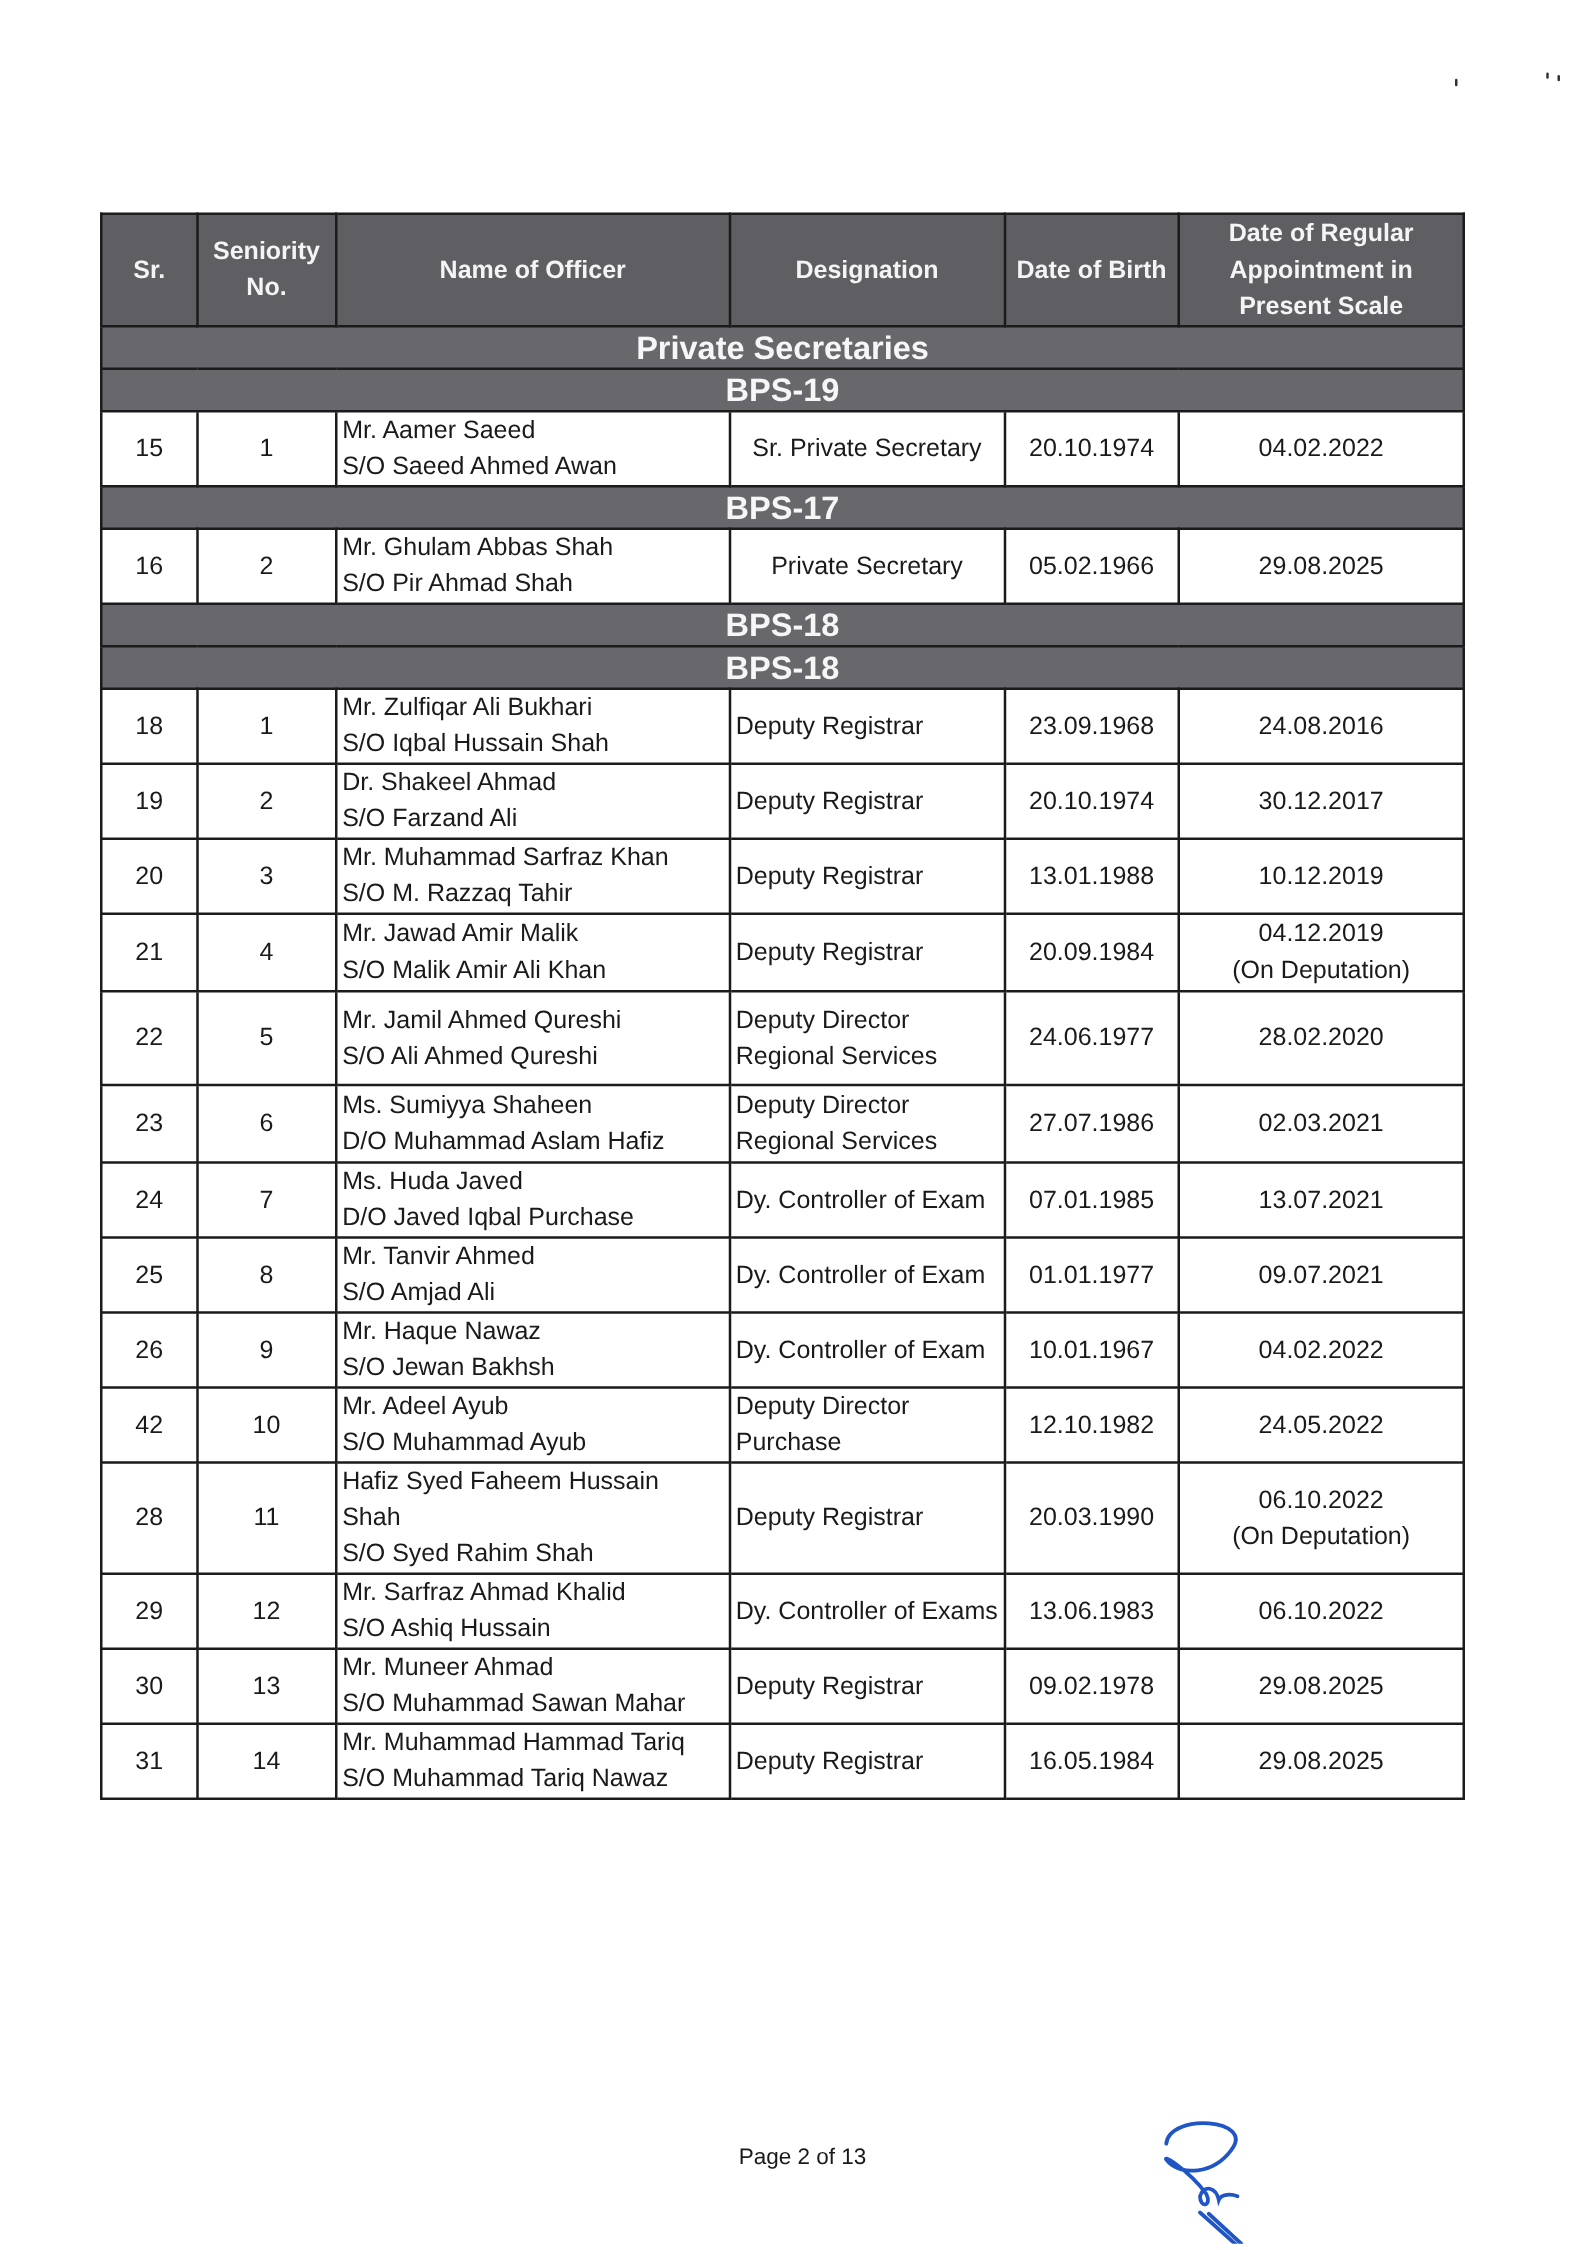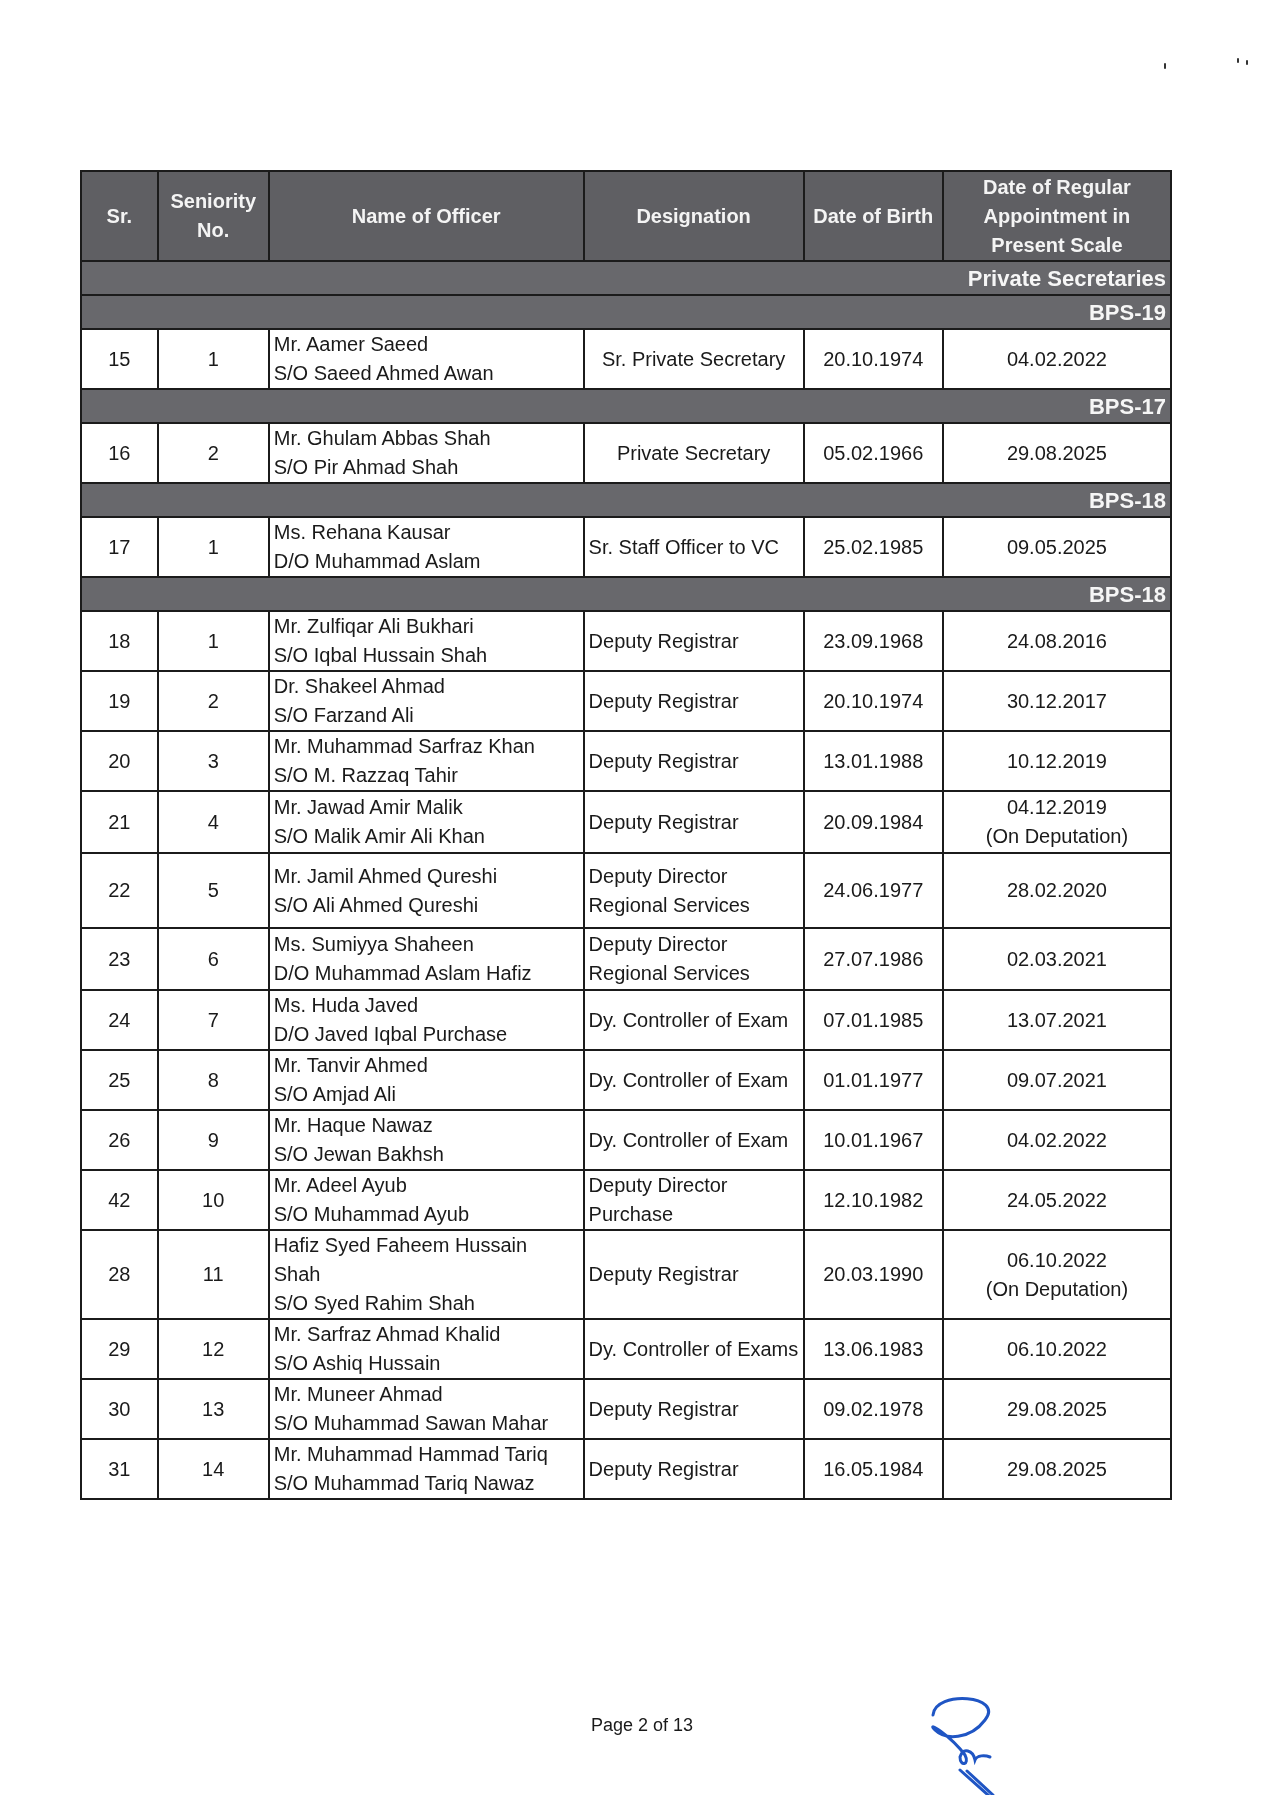--- a/index.html
+++ b/index.html
@@ -14,22 +14,22 @@
     font-size: 20px; line-height: 29px;
   }
   table.seniority td, table.seniority th {
     border: 2px solid #1b1b1b; padding: 0 4px; vertical-align: middle;
   }
   th {
     background: #5f5f63; color: #f4f4f4; font-weight: bold; font-size: 20px;
     text-align: center; line-height: 29px; height: 88px;
   }
   tr.section td {
-    background: #68686c; color: #f6f6f6; font-weight: bold; font-size: 22px;
-    height: 32px; padding-left: 4px; text-align: right;
+    background: #68686c; color: #f6f6f6; font-weight: bold; font-size: 26px;
+    height: 32px; padding-left: 4px; text-align: center;
   }
   td.c { text-align: center; }
   td.l { text-align: left; }
   tr.r td { background: #ffffff; }
   .col-sr { width: 76px; }
   .col-sen { width: 110px; }
   .col-name { width: 312px; }
   .col-des { width: 218px; }
   .col-dob { width: 138px; }
   .col-doa { width: 226px; }
@@ -100,33 +100,20 @@
           </td>
           <td class="c">Private Secretary</td>
           <td class="c">05.02.1966</td>
           <td class="c">
             <div>29.08.2025</div>
           </td>
         </tr>
         <tr class="section">
           <td colspan="6">BPS-18</td>
         </tr>
-        <tr class="r" style="height: 58px;">
-          <td class="c">17</td>
-          <td class="c">1</td>
-          <td class="l">
-            <div>Ms. Rehana Kausar</div>
-            <div>D/O Muhammad Aslam</div>
-          </td>
-          <td class="l">Sr. Staff Officer to VC</td>
-          <td class="c">25.02.1985</td>
-          <td class="c">
-            <div>09.05.2025</div>
-          </td>
-        </tr>
         <tr class="section">
           <td colspan="6">BPS-18</td>
         </tr>
         <tr class="r" style="height: 58px;">
           <td class="c">18</td>
           <td class="c">1</td>
           <td class="l">
             <div>Mr. Zulfiqar Ali Bukhari</div>
             <div>S/O Iqbal Hussain Shah</div>
           </td>

